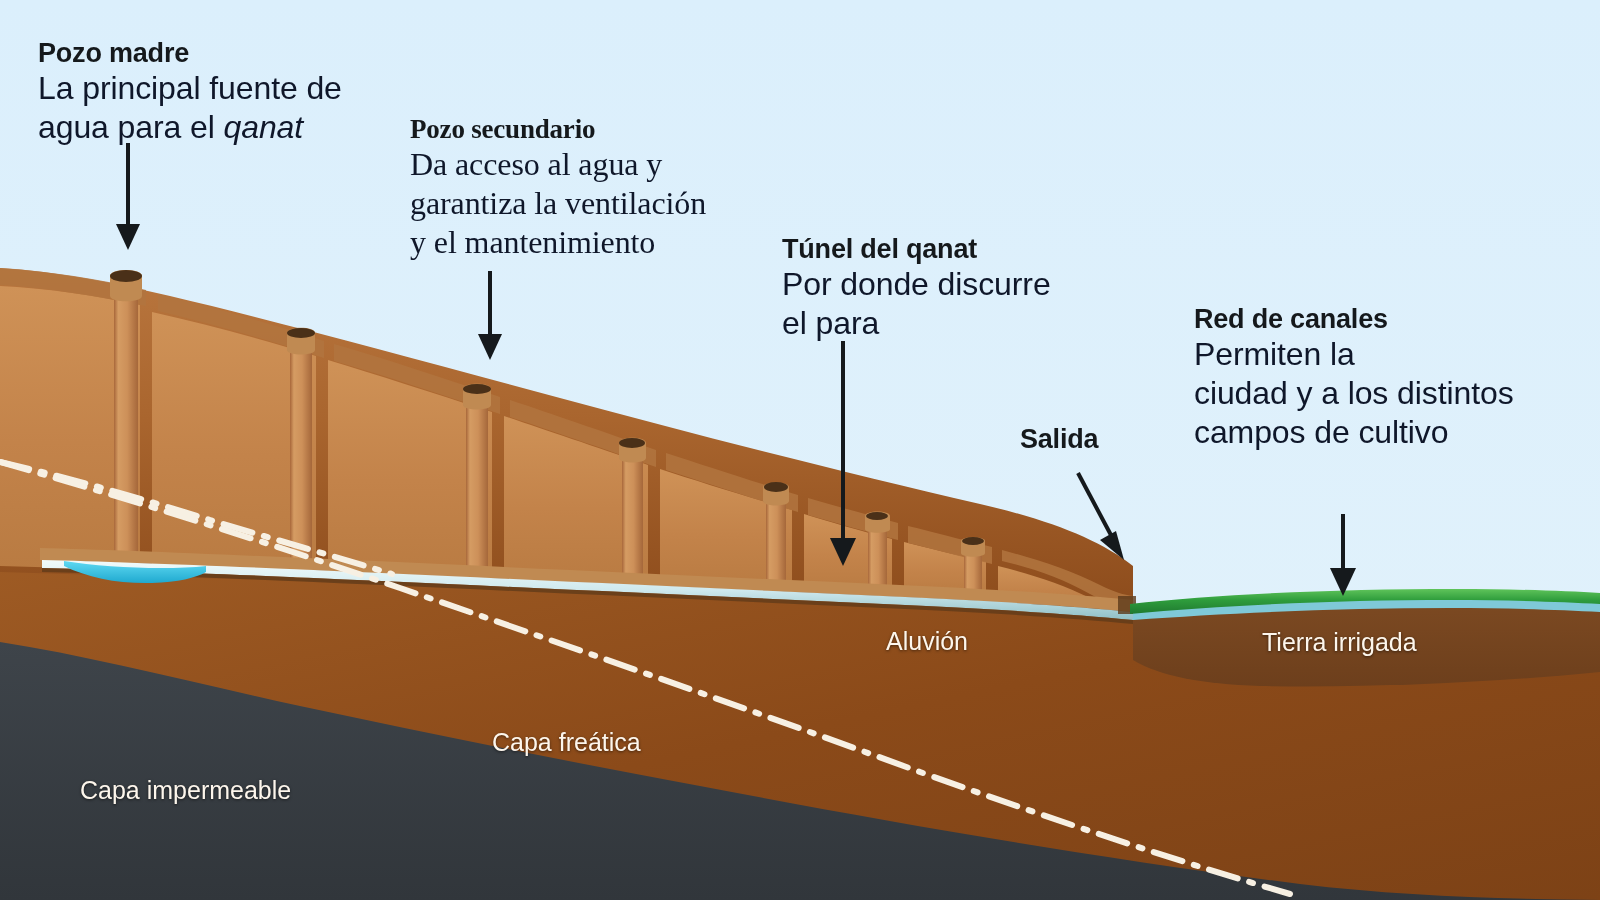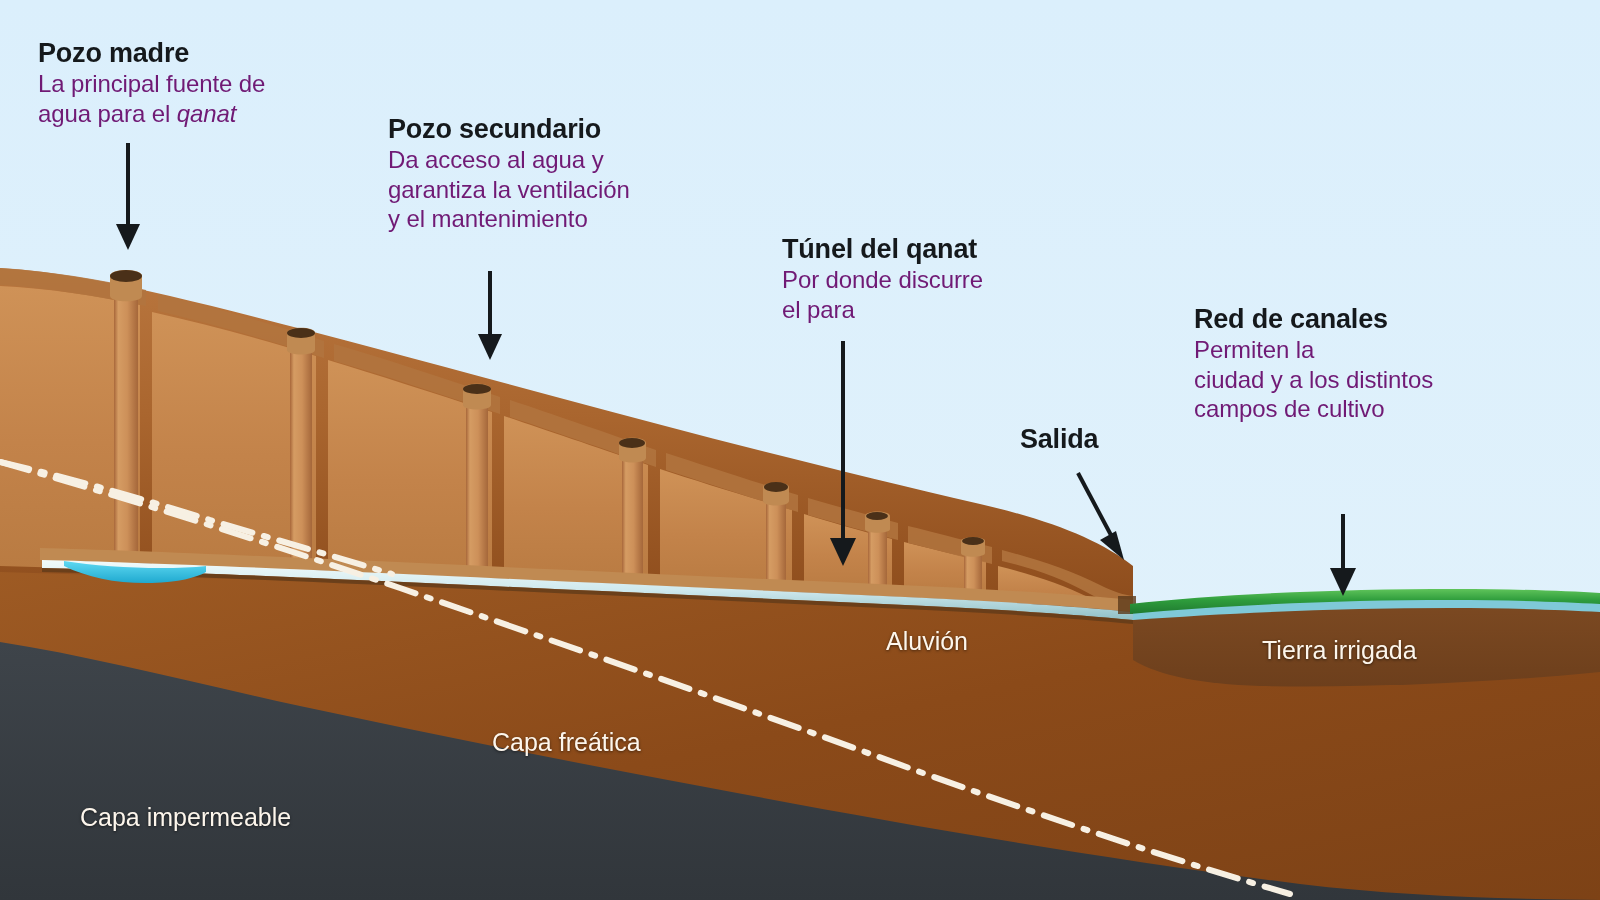--- a/index.html
+++ b/index.html
@@ -10,39 +10,39 @@
   }
   #stage{position:relative;width:1600px;height:900px;}
   #scene{position:absolute;inset:0;}
 
   .lbl{position:absolute;}
   .lbl .t{
     font-weight:bold;color:#15191c;line-height:1.16;
     font-size:27px;letter-spacing:-0.2px;white-space:nowrap;
   }
   .lbl .d{
-    color:#701a75;line-height:1.22;font-size:24px;letter-spacing:-0.1px;
+    color:#0f172a;line-height:1.22;font-size:32px;letter-spacing:-0.1px;
   }
   .lbl .d i{}
 
   .ground-lbl{
     position:absolute;color:#fdf6ec;font-size:25px;
     text-shadow:0 1px 3px rgba(0,0,0,.55);white-space:nowrap;
   }
 
   #l-pozo-madre{left:38px;top:22px;margin-top:16px;}
-  #l-pozo-sec{left:388px;top:114px;}
+  #l-pozo-sec{left:410px;top:114px;font-family:Liberation Serif, serif;}
   #l-tunel{left:782px;top:234px;}
   #l-salida{left:1020px;top:424px;}
   #l-red{left:1194px;top:304px;}
 
   #g-aluvion{left:886px;top:627px;}
-  #g-tierra{left:1262px;top:628px;margin-top:8px;}
+  #g-tierra{left:1262px;top:628px;}
   #g-freatica{left:492px;top:728px;}
-  #g-impermeable{left:80px;top:803px;}
+  #g-impermeable{left:80px;top:776px;}
 </style>
 </head>
 <body>
 
 <div id="stage">
 
   <svg id="scene" viewBox="0 0 1600 900" preserveAspectRatio="none">
     <defs>
       <linearGradient id="gSky" x1="0" y1="0" x2="0" y2="1">
         <stop offset="0" stop-color="#dbeffc"></stop>

